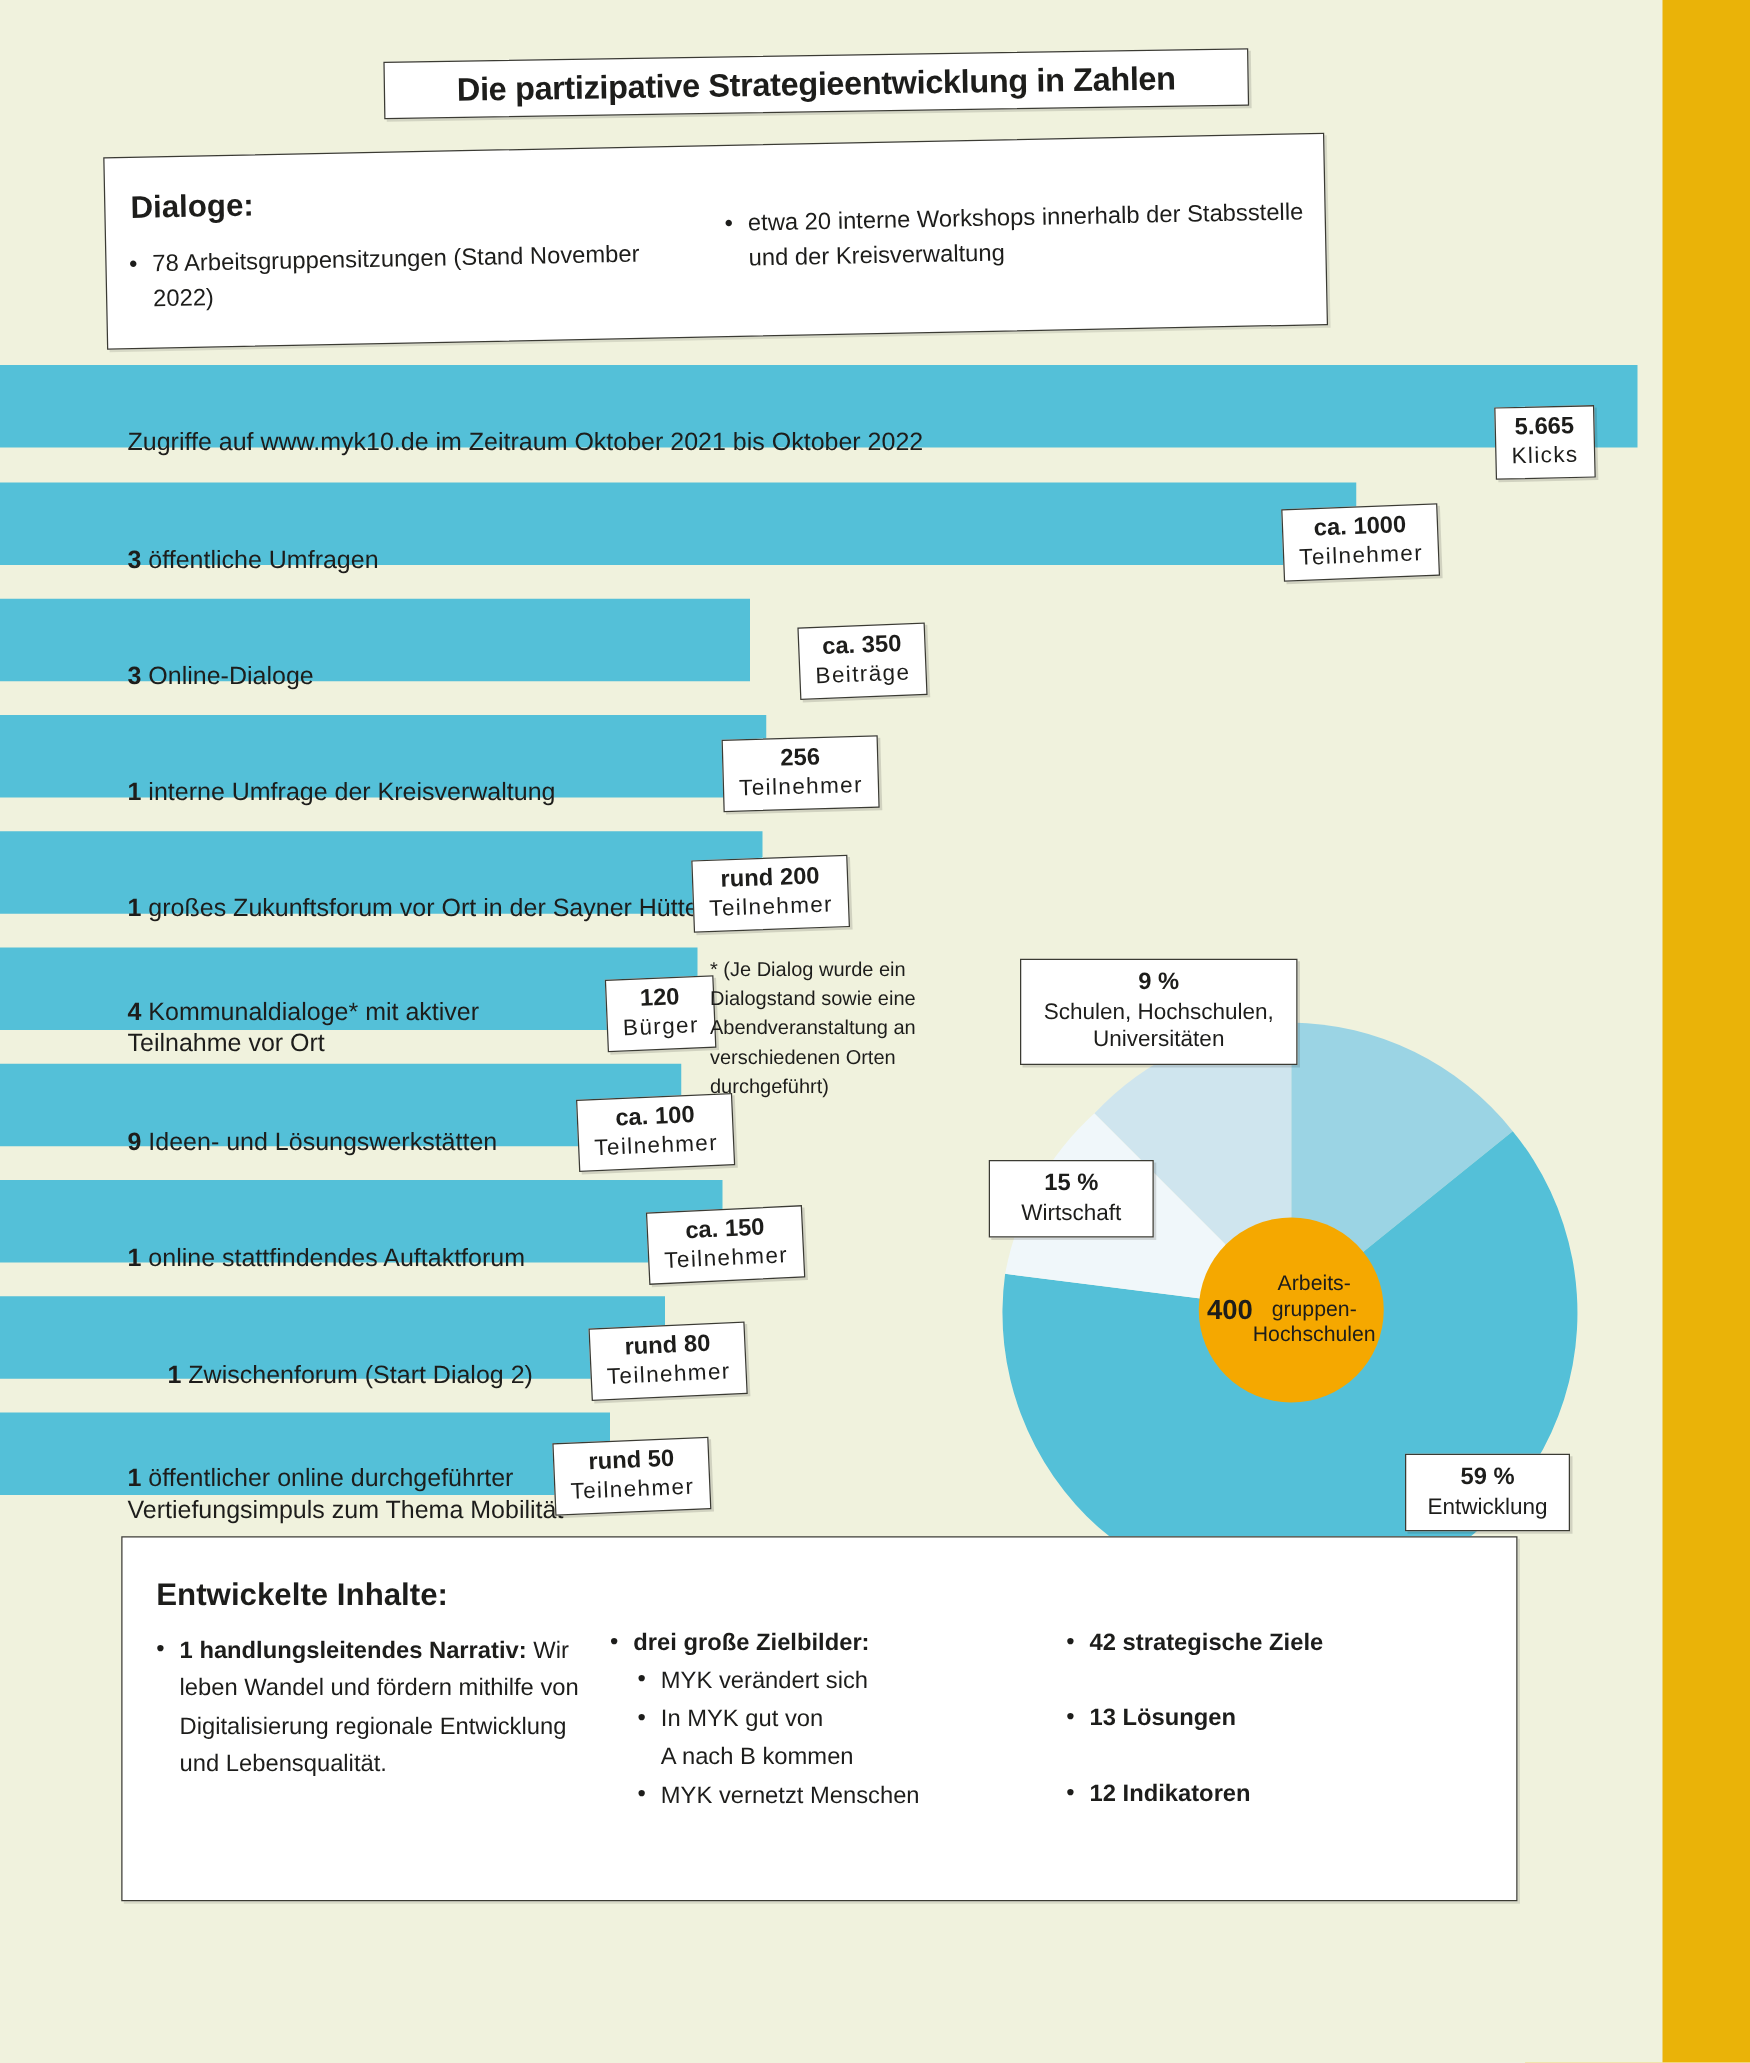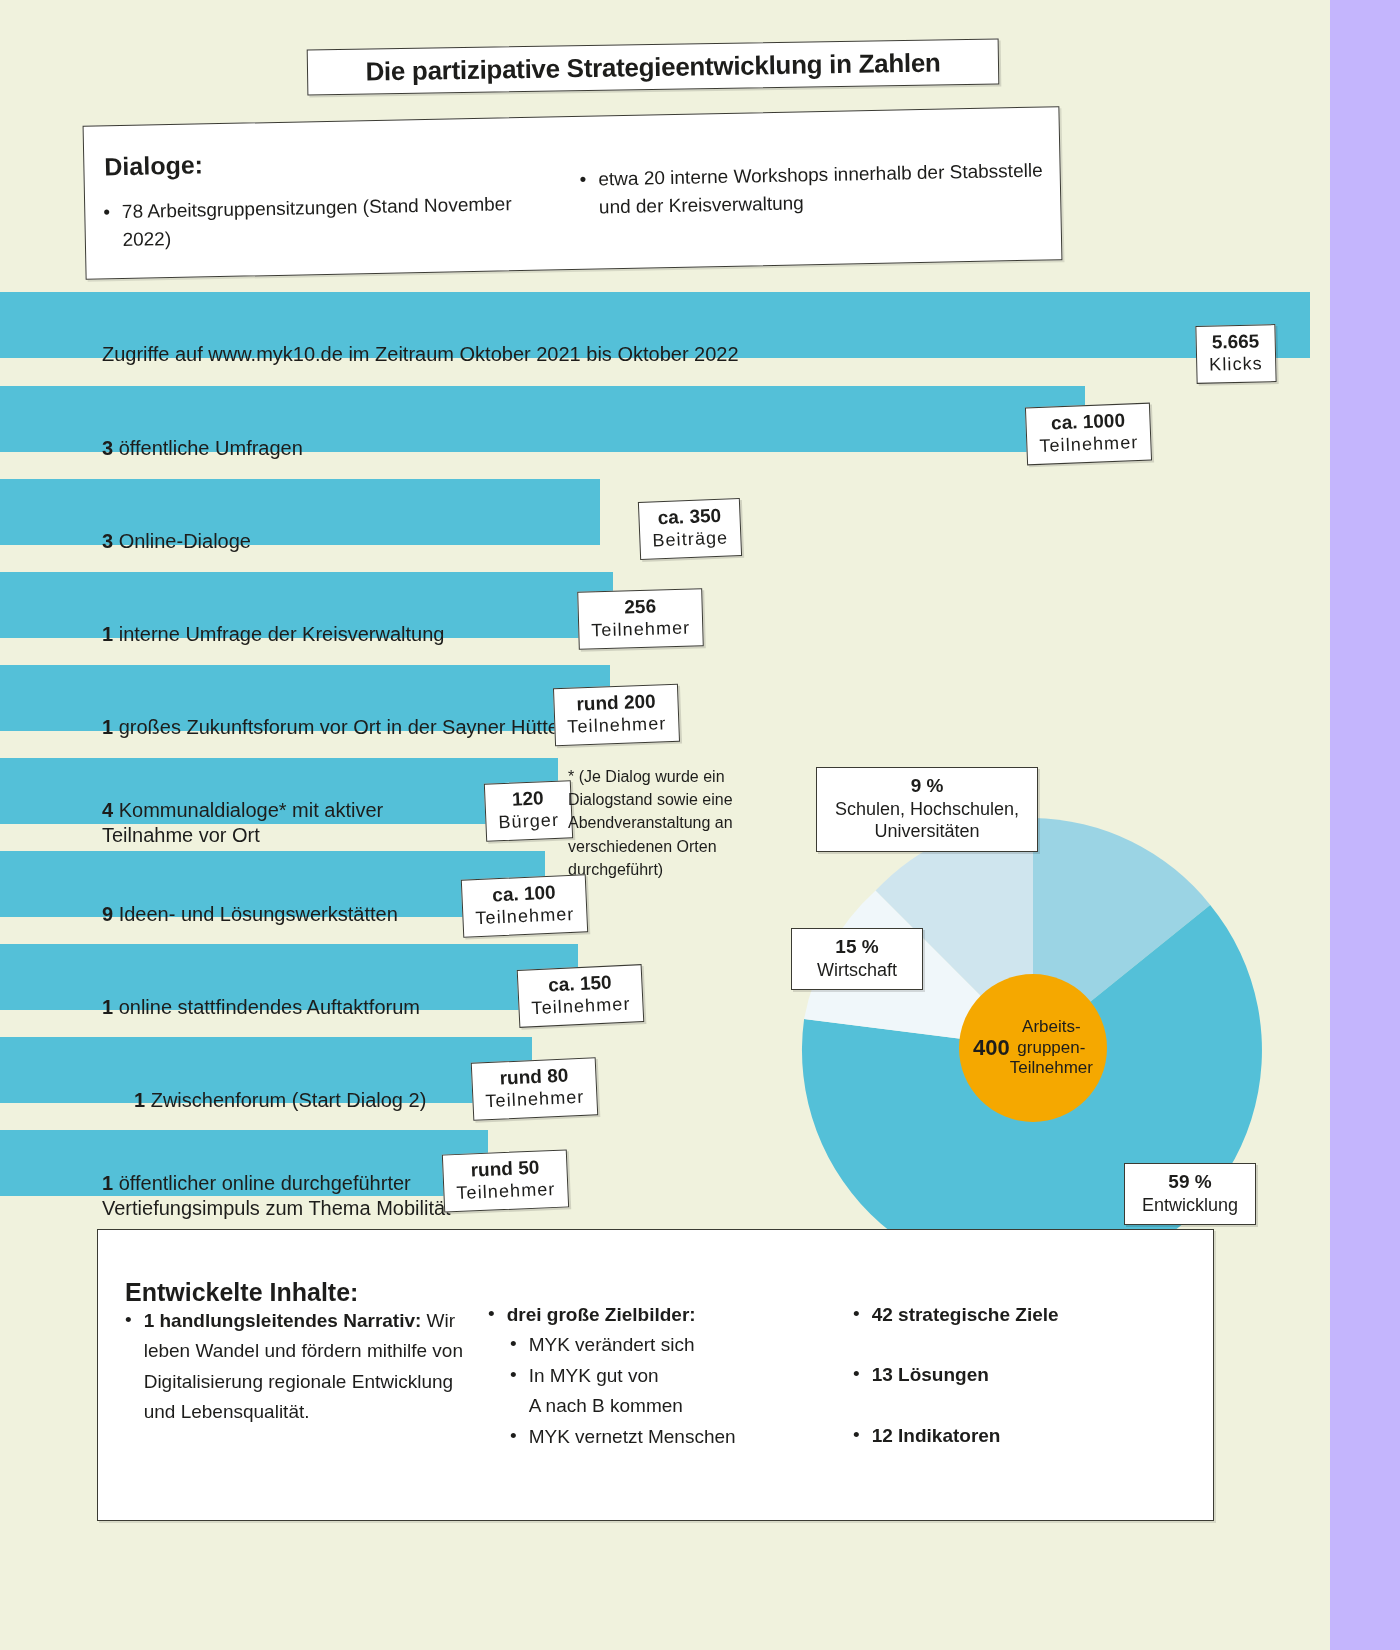--- a/index.html
+++ b/index.html
@@ -10,21 +10,21 @@
     width: 1400px;
     height: 1650px;
     background: #ffffff;
     font-family: "Liberation Sans", sans-serif;
     overflow: hidden;
   }
   #canvas {
     position: relative;
     width: 1400px;
     height: 1650px;
-    background: #c4b5fd;
+    background: #eab308;
   }
   
   #page-bg {
     position: absolute;
     left: 0; top: 0;
     width: 1330px;
     height: 1650px;
     background: #f0f2dd;
   }
 
@@ -198,21 +198,21 @@
     top: 1229px;
     width: 1115px;
     height: 290px;
     background: #ffffff;
     border: 1.4px solid #3b3b33;
     box-shadow: 2px 2px 0 rgba(0,0,0,0.10);
   }
   .bb-heading {
     position: absolute;
     left: 27px;
-    top: 48px;
+    top: 32px;
     font-size: 25px;
     font-weight: bold;
     color: #1d1d1b;
   }
   .bb-col {
     position: absolute;
     font-size: 19px;
     color: #1d1d1b;
     line-height: 1.6;
   }
@@ -352,21 +352,21 @@
       <path d="M 236 236 L 413.2 92.9 A 230 230 0 1 1 7.1 207.0 Z" fill="#54c0d8"></path>
 
       <path d="M 236 236 L 7.1 207.0 A 230 230 0 0 1 78.6 78.6 Z" fill="#f0f7fa"></path>
 
       <path d="M 236 236 L 78.6 78.6 A 230 230 0 0 1 236 6 Z" fill="#cfe5ee"></path>
     </svg>
     <div class="pie-center">
       <span class="num">400</span>
       <span class="cap">Arbeits-
 gruppen-
-Teilnehmer</span>
+Hochschulen</span>
     </div>
   </div>
 
   <div class="pie-tag" style="left:816px;top:767px;width:196px;">
     <span class="p">9 %</span>
     <span class="n">Schulen, Hochschulen,
 Universitäten</span>
   </div>
   <div class="pie-tag" style="left:791px;top:928px;width:106px;">
     <span class="p">15 %</span>

